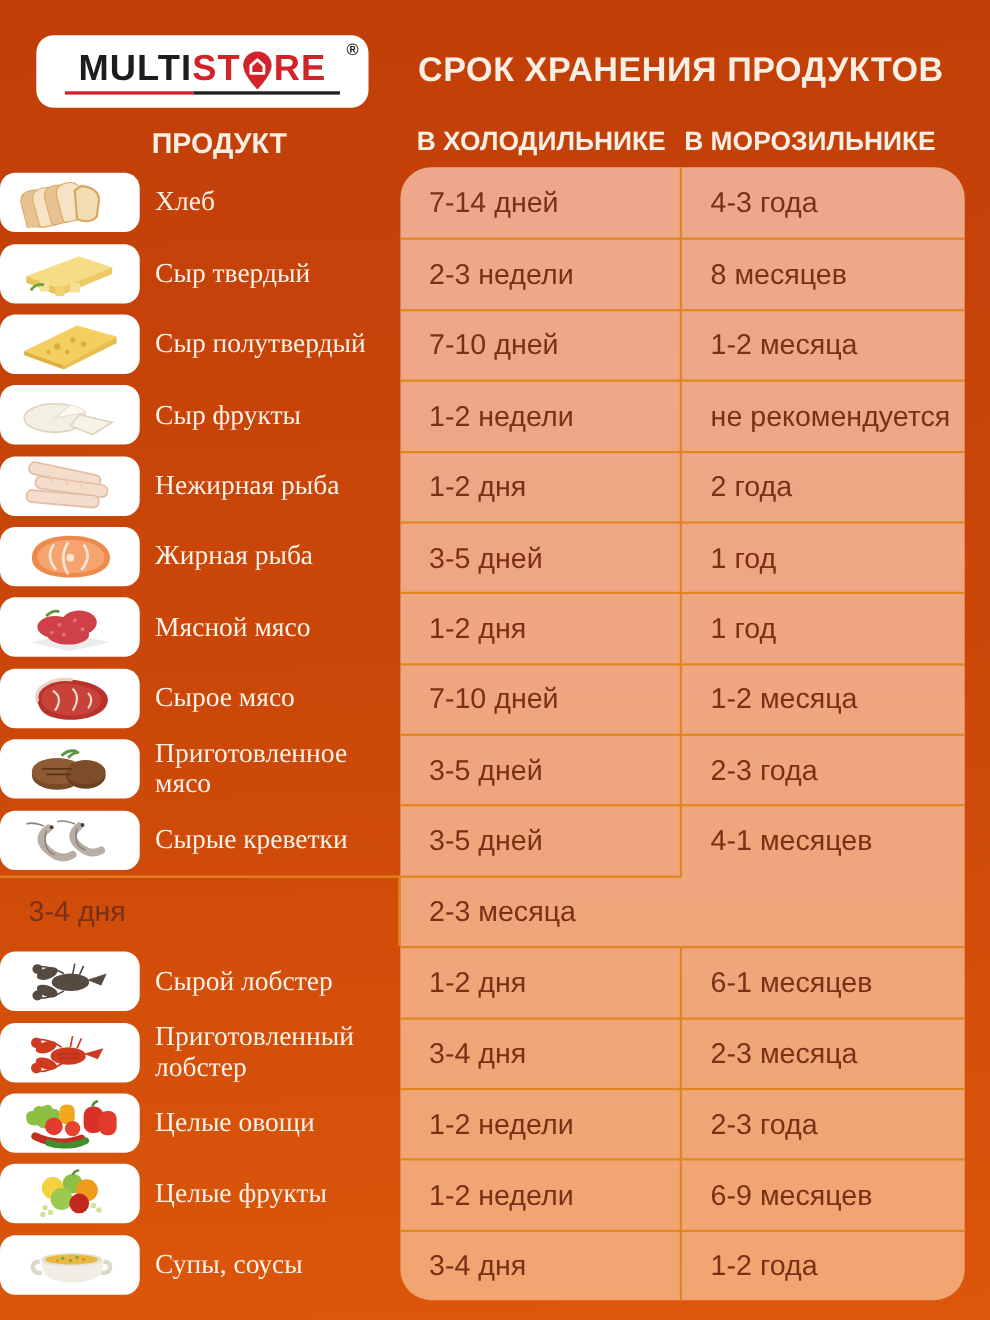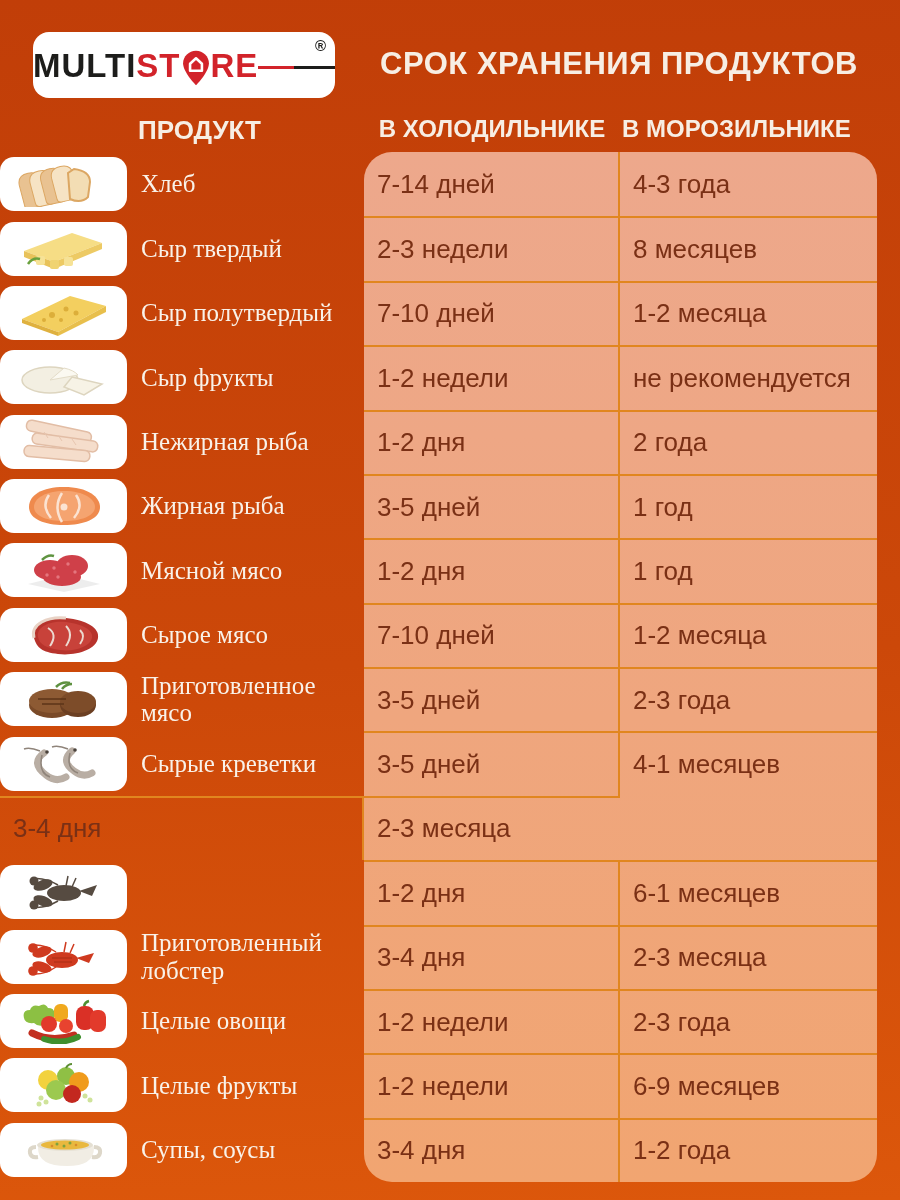--- a/index.html
+++ b/index.html
@@ -7,21 +7,21 @@
   body { font-family:"Liberation Sans", sans-serif; overflow:hidden; }
   #root {
     position:relative; width:900px; height:1200px;
     background: linear-gradient(178deg, #c13e08 0%, #cc4809 55%, #dc570b 100%);
   }
 
   
   .logo-box {
     position:absolute; left:33px; top:32px; width:302px; height:66px;
     background:#ffffff; border-radius:16px;
-    display:flex; flex-direction:row; align-items:center; justify-content:center;
+    display:flex; flex-direction:column; align-items:center; justify-content:center;
   }
   .logo-row { display:flex; align-items:center; line-height:1; font-weight:bold;
               font-size:33px; letter-spacing:1px; }
   .logo-multi { color:#1d1d1b; }
   .logo-st, .logo-re { color:#d2232a; }
   .logo-pin { width:28px; height:40px; margin:-8px 1px -14px; position:relative; z-index:2; }
   .logo-underline { display:flex; width:251px; height:3px; margin-top:5px; }
   .logo-underline .u-red   { width:47%; background:#d2232a; }
   .logo-underline .u-black { width:53%; background:#1d1d1b; }
   .logo-reg { position:absolute; top:5px; right:9px; font-size:15px; font-weight:bold; color:#1d1d1b; }
@@ -54,21 +54,21 @@
     border-radius:14px; display:flex; align-items:center; justify-content:center;
     overflow:hidden;
   }
   .icon { display:flex; align-items:center; justify-content:center; }
   .plabel {
     margin-left:14px; width:212px; font-size:25px; line-height:1.1;
     color:#f9f2e9;
     font-family:Liberation Serif, serif;
   }
   .cell {
-    display:flex; align-items:center; padding-left:13px;
+    display:flex; align-items:center; padding-left:26px;
     font-size:26px; color:#7a3015;
   }
   .cell.fridge { border-right:2px solid #e1861f; }
   .row:nth-child(n+2) .cell { border-top:2px solid #e1861f; }
 </style>
 </head>
 <body>
 
 <div id="root">
 
@@ -329,20 +329,21 @@
                   <ellipse cx="31" cy="32" rx="10" ry="5" transform="rotate(20 31 32)"></ellipse>
                   <circle cx="22" cy="12" r="4.5"></circle>
                   <circle cx="22" cy="36" r="4.5"></circle>
                 </g>
                 <g stroke="#564b41" stroke-width="1.5" fill="none">
                   <path d="M46 16 q-14-8-26-6 M46 32 q-14 8-26 6 M54 17 l2-10 M60 18 l4-9"></path>
                 </g>
               </svg>
             </span>
       </div>
+      <div class="plabel">Сырой лобстер</div>
     </div>
     <div class="cell fridge">1-2 дня</div>
     <div class="cell freezer">6-1 месяцев</div>
   </div>
       <div class="row">
     <div class="left-cell">
       <div class="tile">
         <span class="icon">
               <svg width="104" height="46" viewBox="0 0 104 46">
                 <g fill="#cf3a1f">

